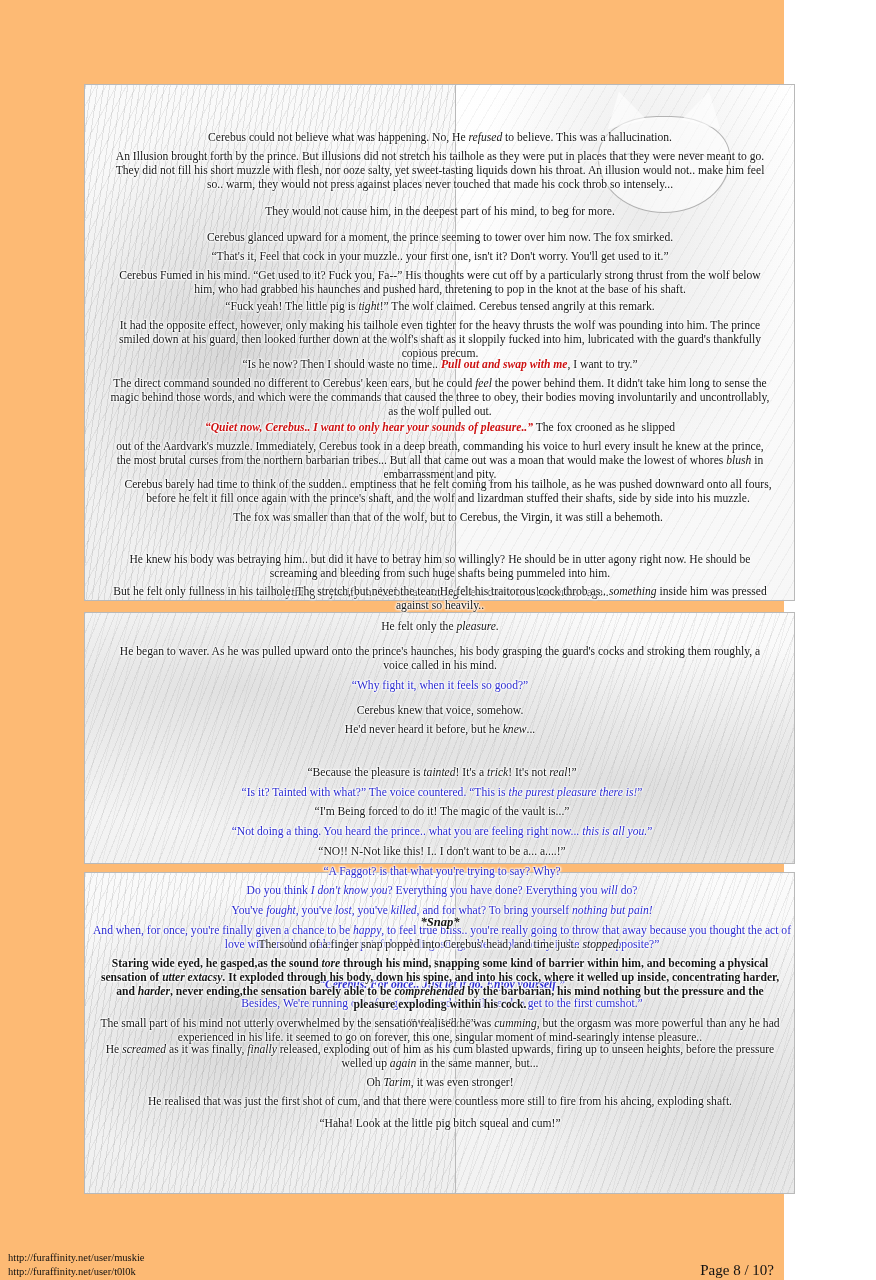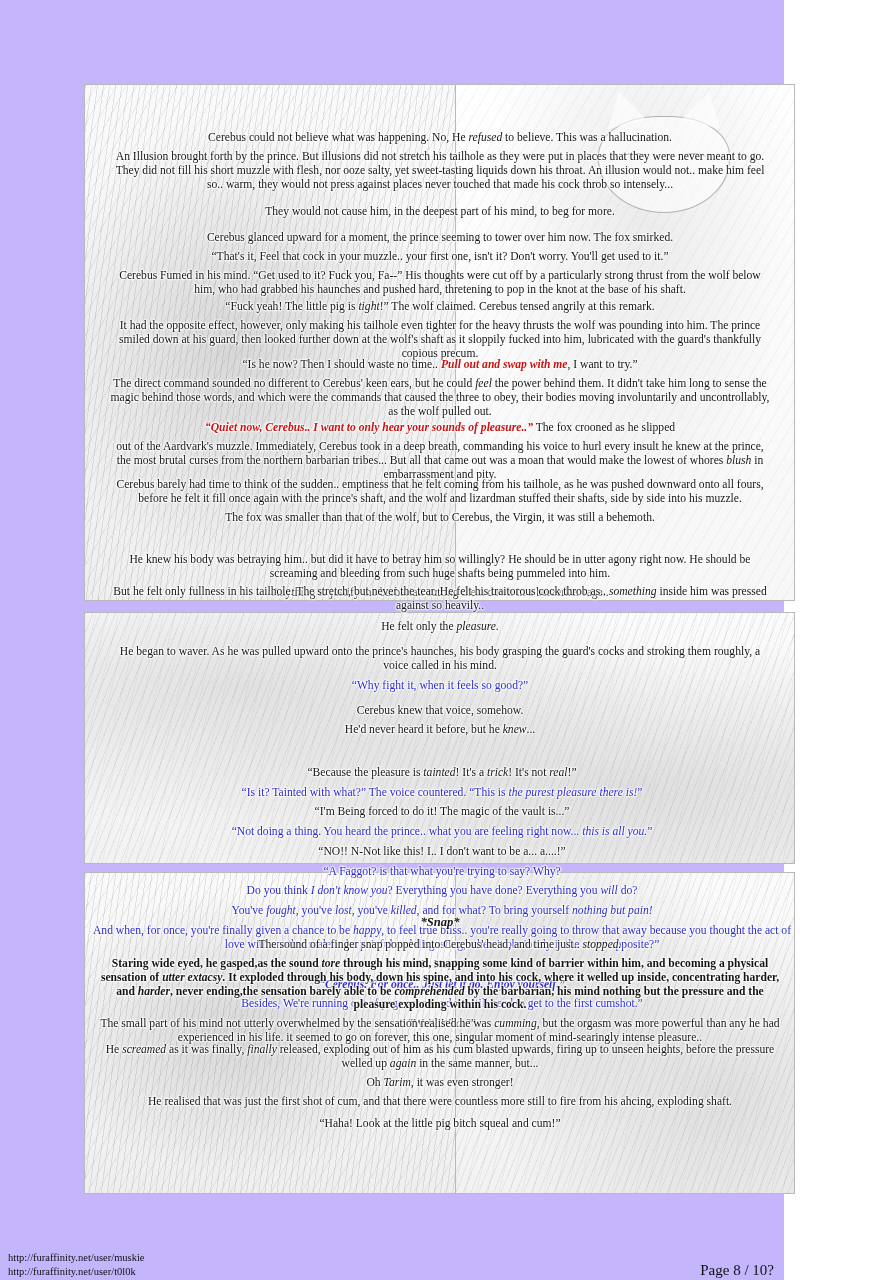--- a/index.html
+++ b/index.html
@@ -15,21 +15,21 @@
     color: #000000;
     overflow: hidden;
   }
 
   
   #page {
     position: absolute;
     left: 0; top: 0;
     width: 784px;
     height: 1280px;
-    background: #c4b5fd;
+    background: #fdba74;
   }
 
   
   .panel {
     position: absolute;
     border: 1px solid #b9b9b9;
     background: #fdfdfd;
     overflow: hidden;
   }
   .panel-art {
@@ -194,21 +194,21 @@
     <div class="tblock" style="left:110px; top:358px; width:660px;">
       <p>“Is he now? Then I should waste no time.. <em class="red bold">Pull out and swap with me</em>, I want to try.”</p>
       <p>The direct command sounded no different to Cerebus' keen ears, but he could <em>feel</em> the power behind them. It didn't take him long to sense the magic behind those words, and which were the commands that caused the three to obey, their bodies moving involuntarily and uncontrollably, as the wolf pulled out.</p>
     </div>
 
     <div class="tblock" style="left:110px; top:421px; width:660px;">
       <p><em class="red bold">“Quiet now, Cerebus.. I want to only hear your sounds of pleasure..”</em>  The fox crooned as he slipped</p>
       <p>out of the Aardvark's muzzle. Immediately, Cerebus took in a deep breath, commanding his voice to hurl every insult he knew at the prince, the most brutal curses from the northern barbarian tribes... But all that came out was a moan that would make the lowest of whores <em>blush</em> in embarrassment and pity.</p>
     </div>
 
-    <div class="tblock" style="left:110px; top:478px; width:660px;font-family:Liberation Serif, serif;">
+    <div class="tblock" style="left:118px; top:478px; width:660px;font-family:Liberation Serif, serif;">
       <p>Cerebus barely had time to think of the sudden.. emptiness that he felt coming from his tailhole, as he was pushed downward onto all fours, before he felt it fill once again with the prince's shaft, and the wolf and lizardman stuffed their shafts, side by side into his muzzle.</p>
       <p>The fox was smaller than that of the wolf, but to Cerebus, the Virgin, it was still a behemoth.</p>
     </div>
 
     <div class="tblock" style="left:110px; top:538px; width:660px;margin-top:15px;">
       <p>He knew his body was betraying him.. but did it have to betray him so willingly? He should be in utter agony right now. He should be screaming and bleeding from such huge shafts being pummeled into him.</p>
       <p>Anything to justify the barbarian cutting them down in a berzerker rage..</p>
     </div>
 
     <div class="tblock" style="left:110px; top:585px; width:660px;">

